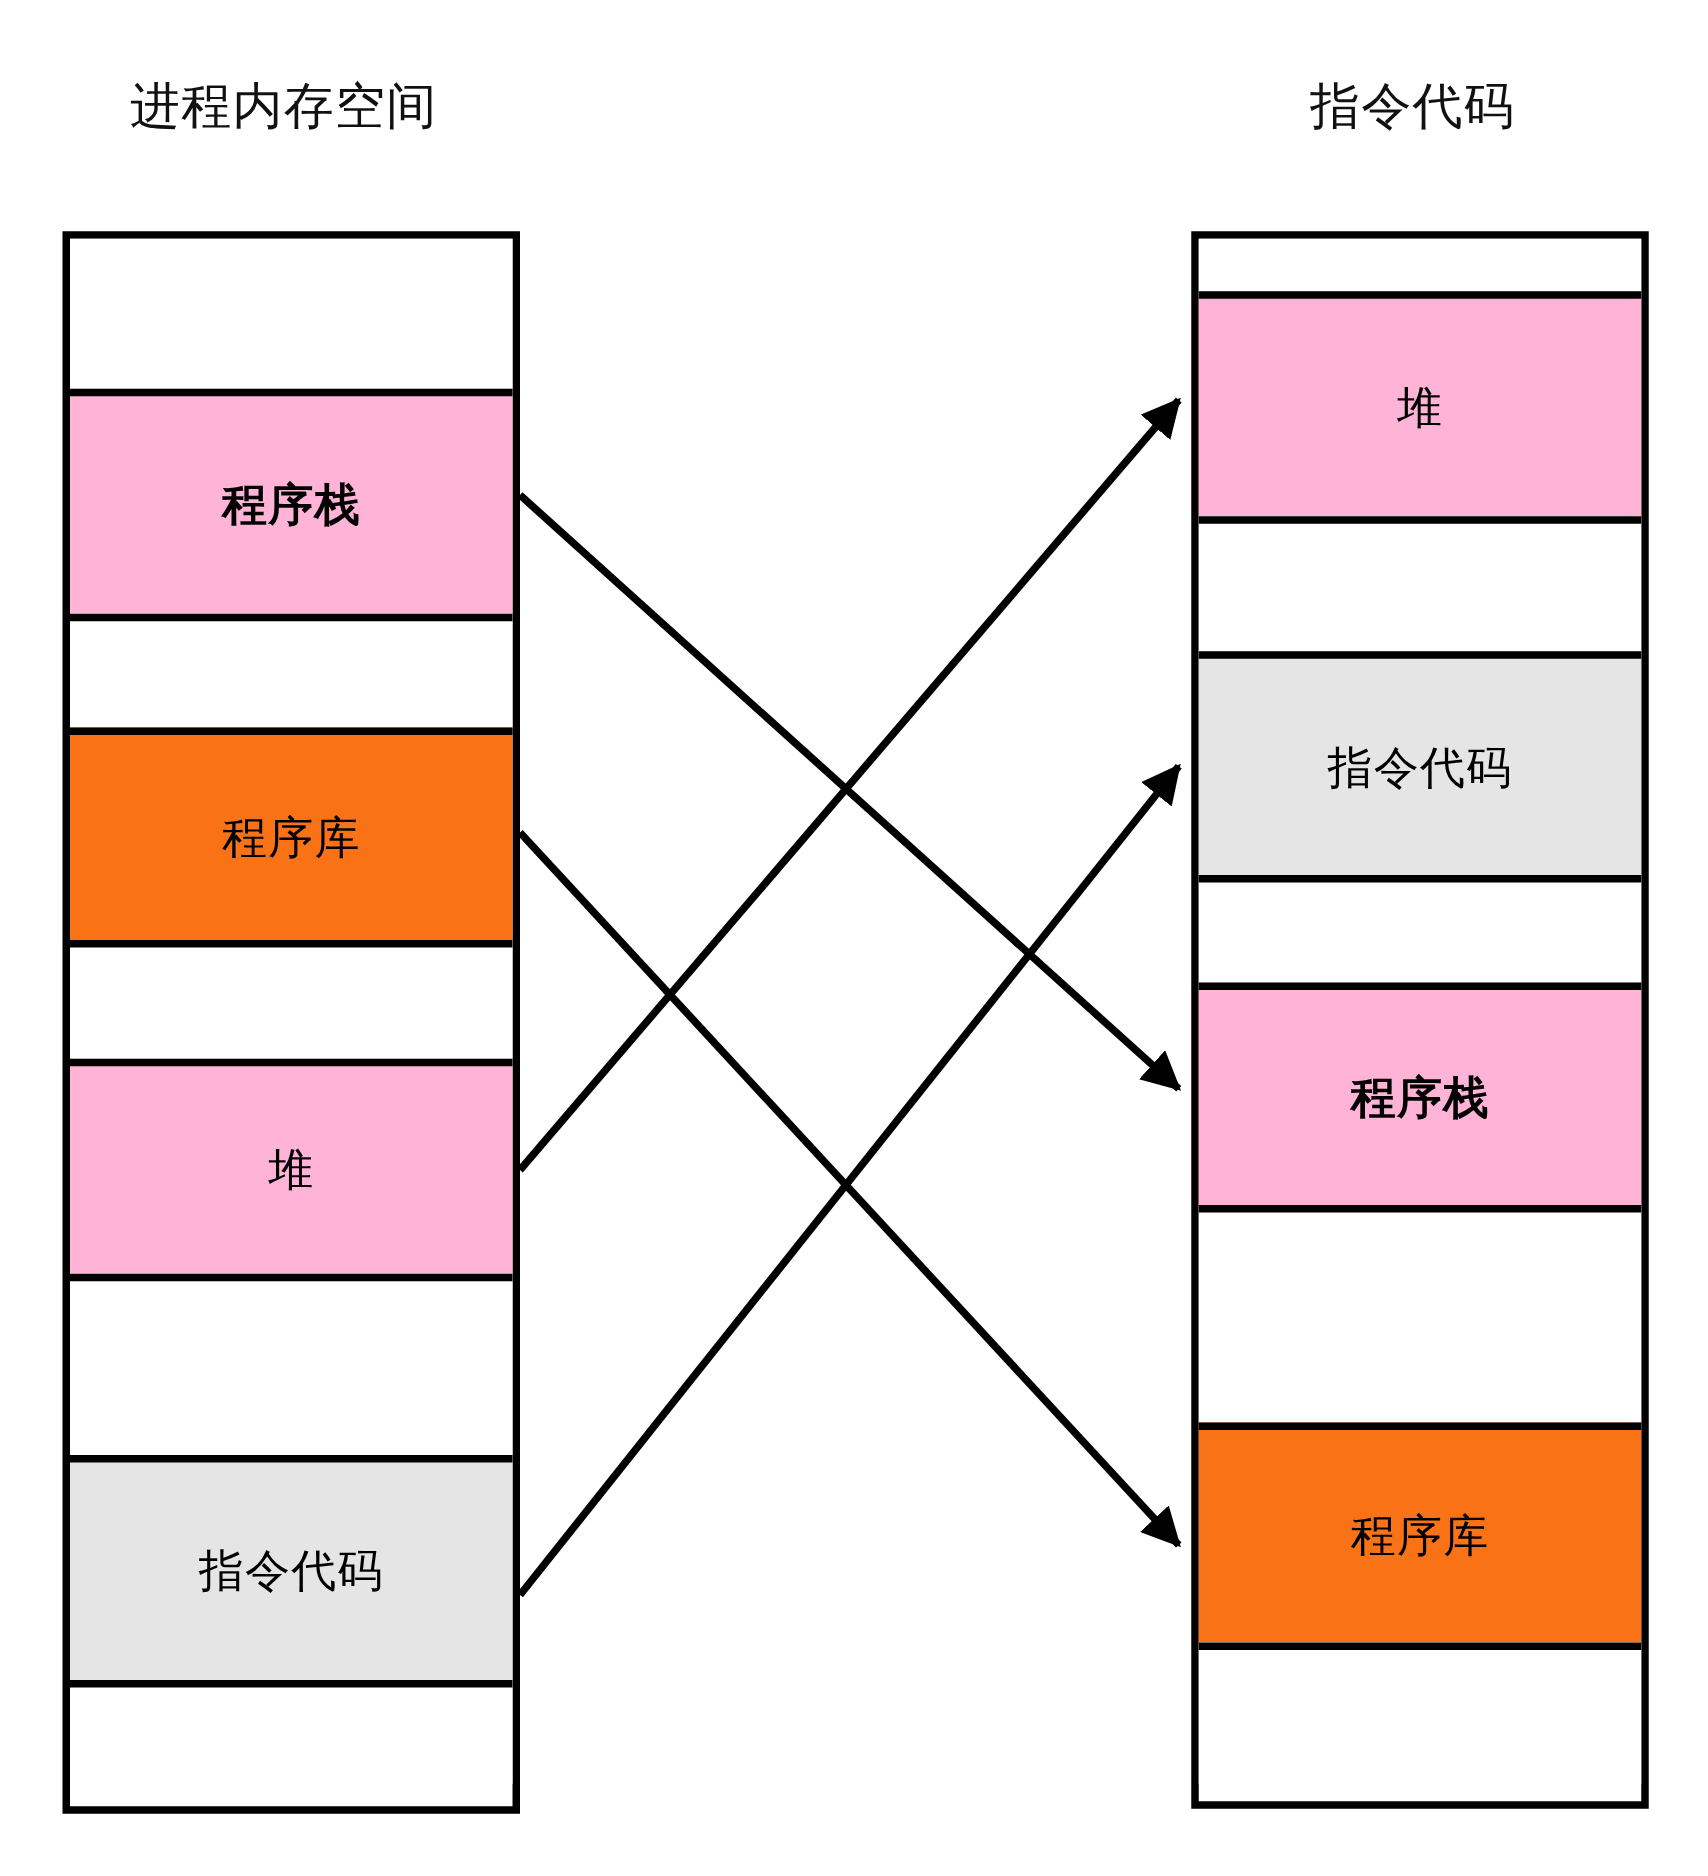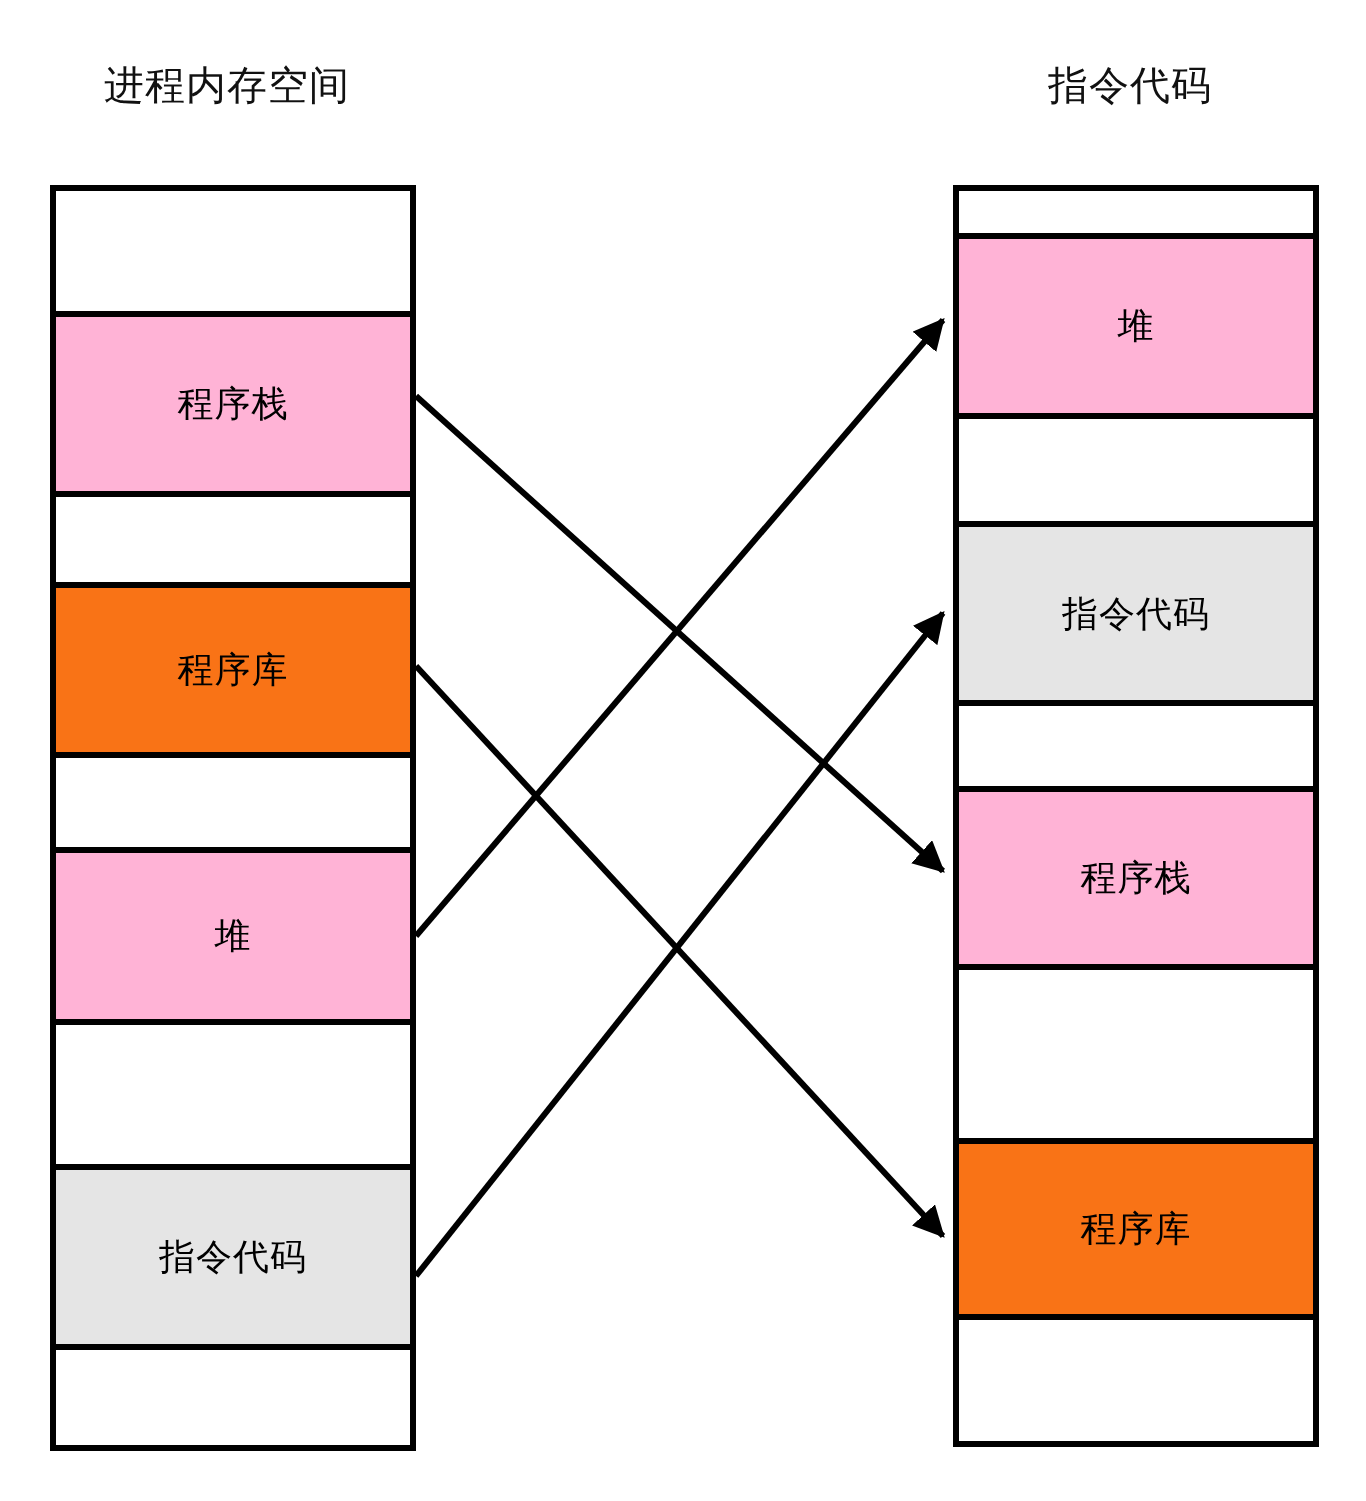--- a/index.html
+++ b/index.html
@@ -51,21 +51,21 @@
     position: relative;
     display: flex;
     align-items: center;
     justify-content: center;
     width: 100%;
   }
   .mem-segment + .mem-segment {
     border-top: 6px solid #000000;
   }
   .mem-segment.seg-empty   { background: #ffffff; }
-  .mem-segment.seg-stack   { background: #ffb3d6; }
+  .mem-segment.seg-stack   { background: #ffb3d6; font-weight: bold; }
   .mem-segment.seg-heap    { background: #ffb3d6; }
   .mem-segment.seg-lib     { background: #f97316; }
   .mem-segment.seg-code    { background: #e5e5e5; }
 
   .seg-label {
     font-size: 36px;
     line-height: 1;
     color: #000000;
     white-space: nowrap;
     letter-spacing: 1px;

